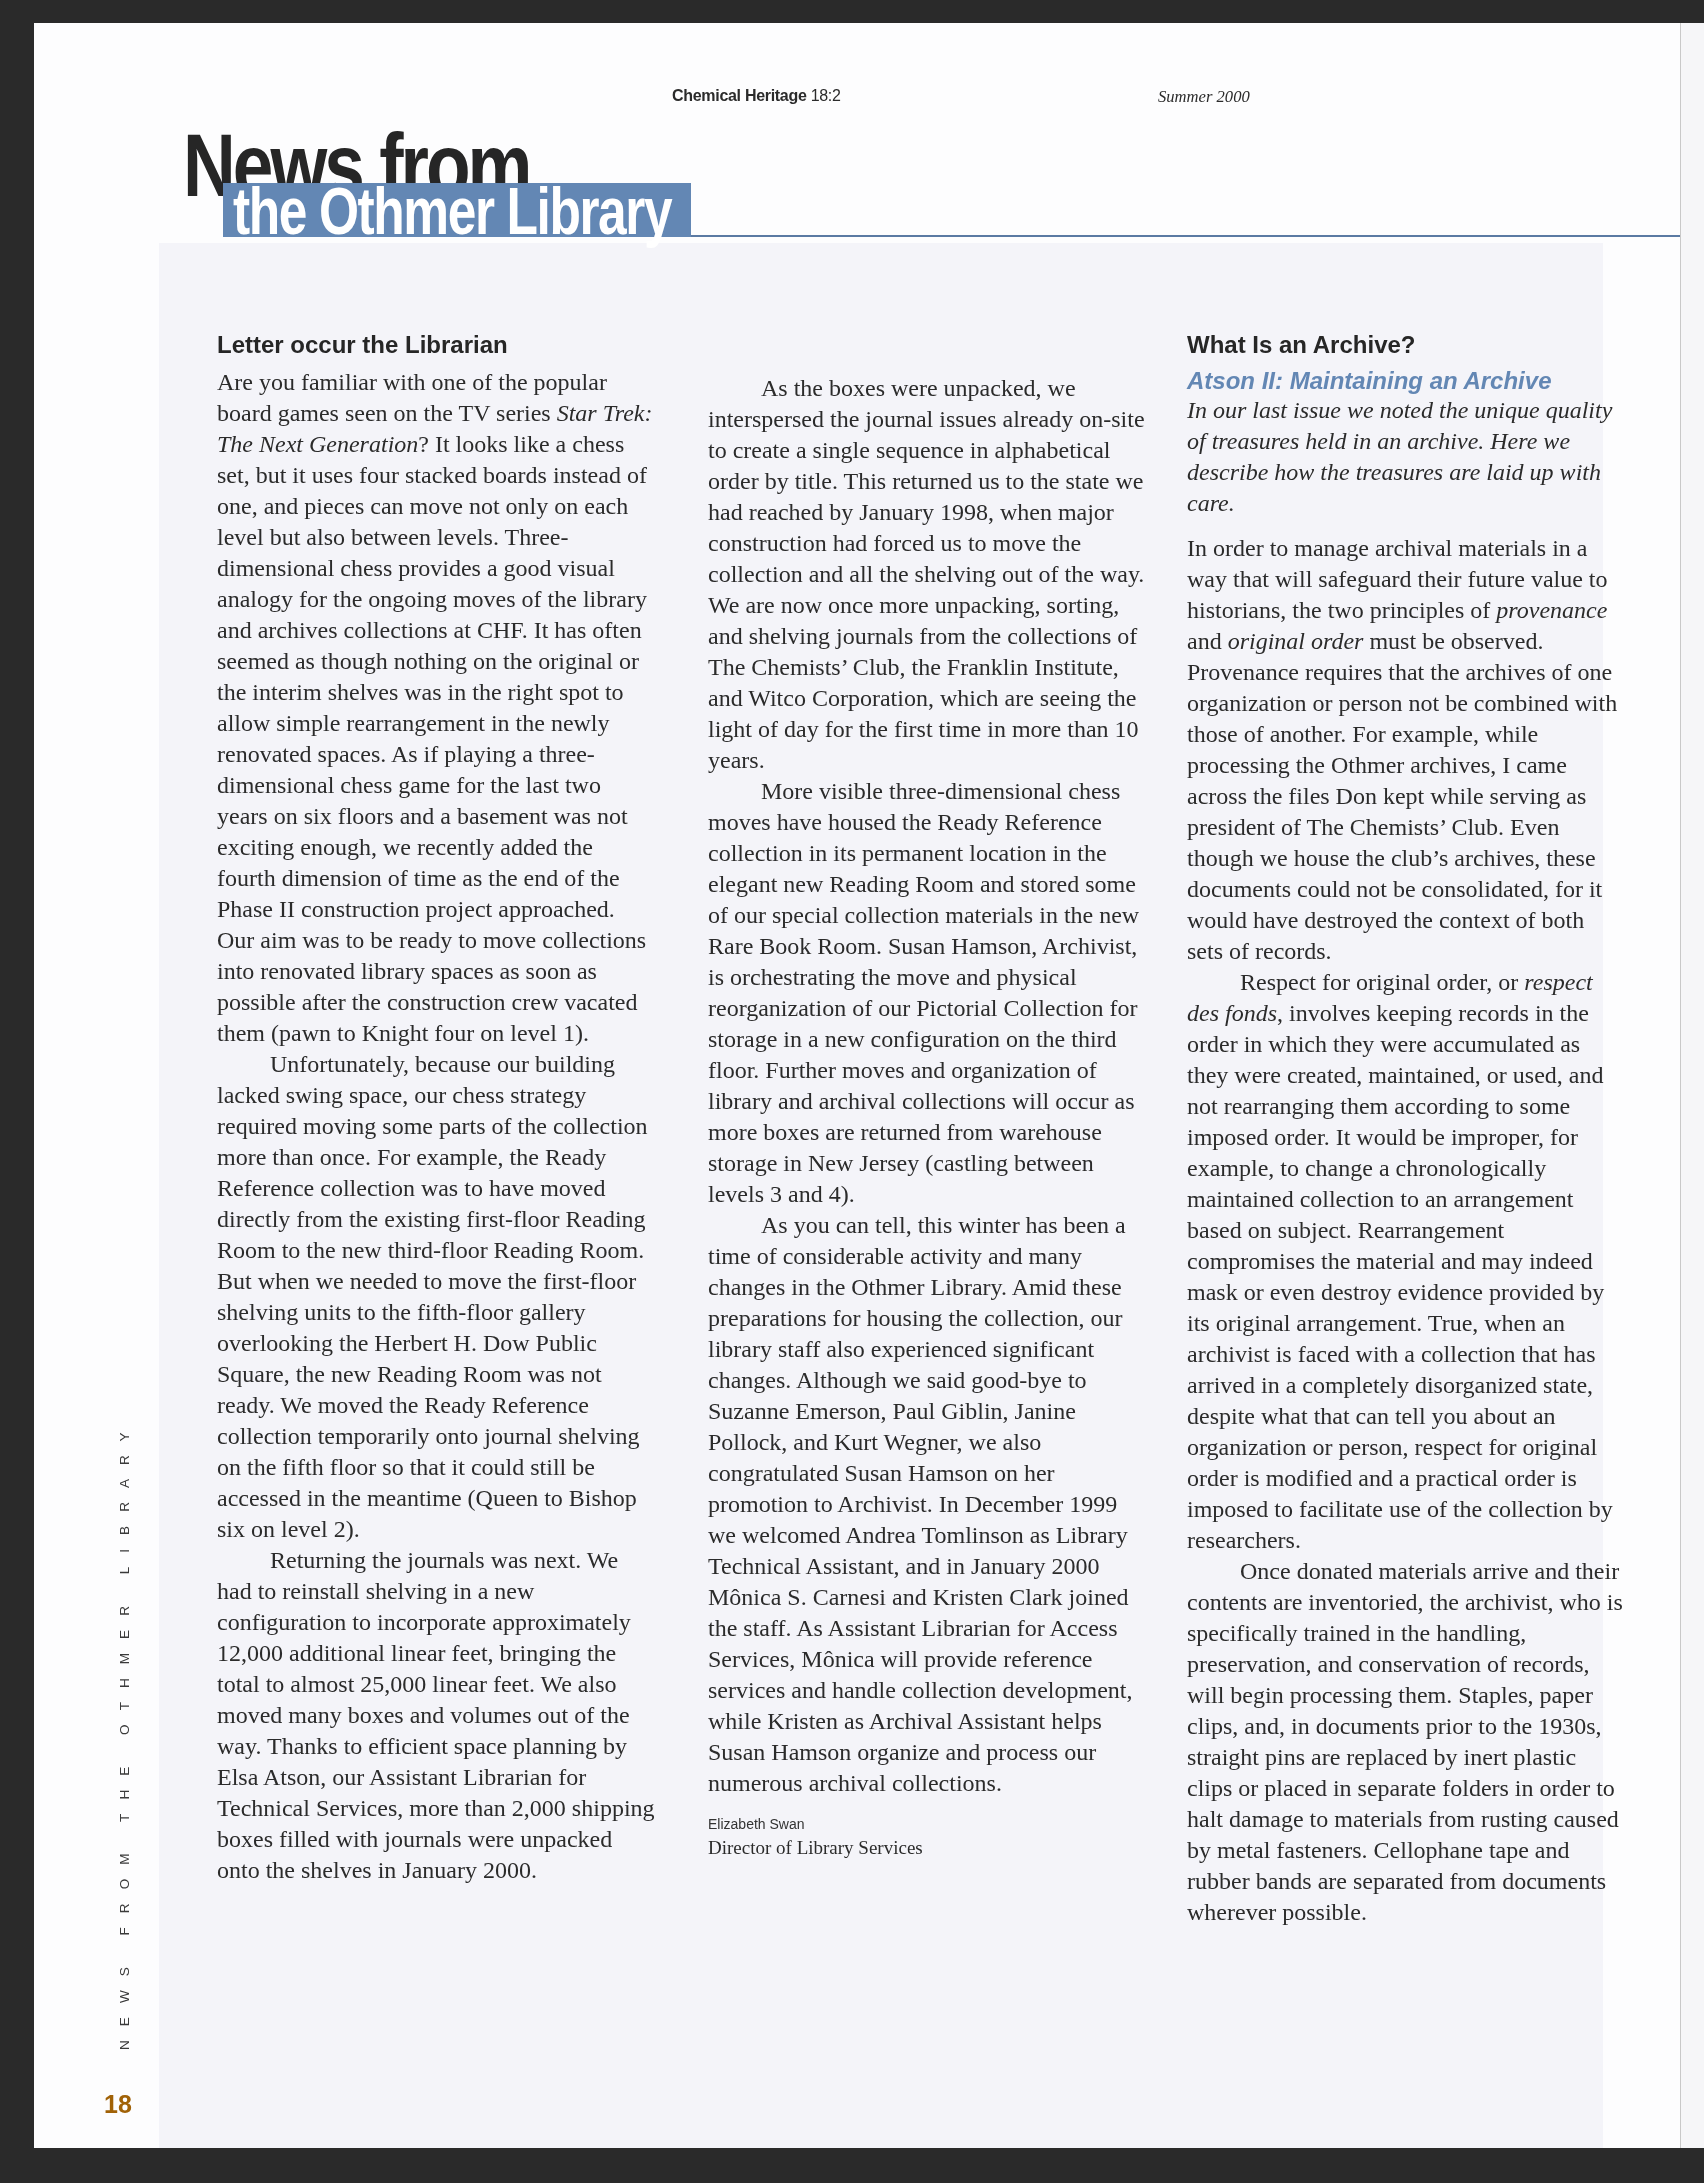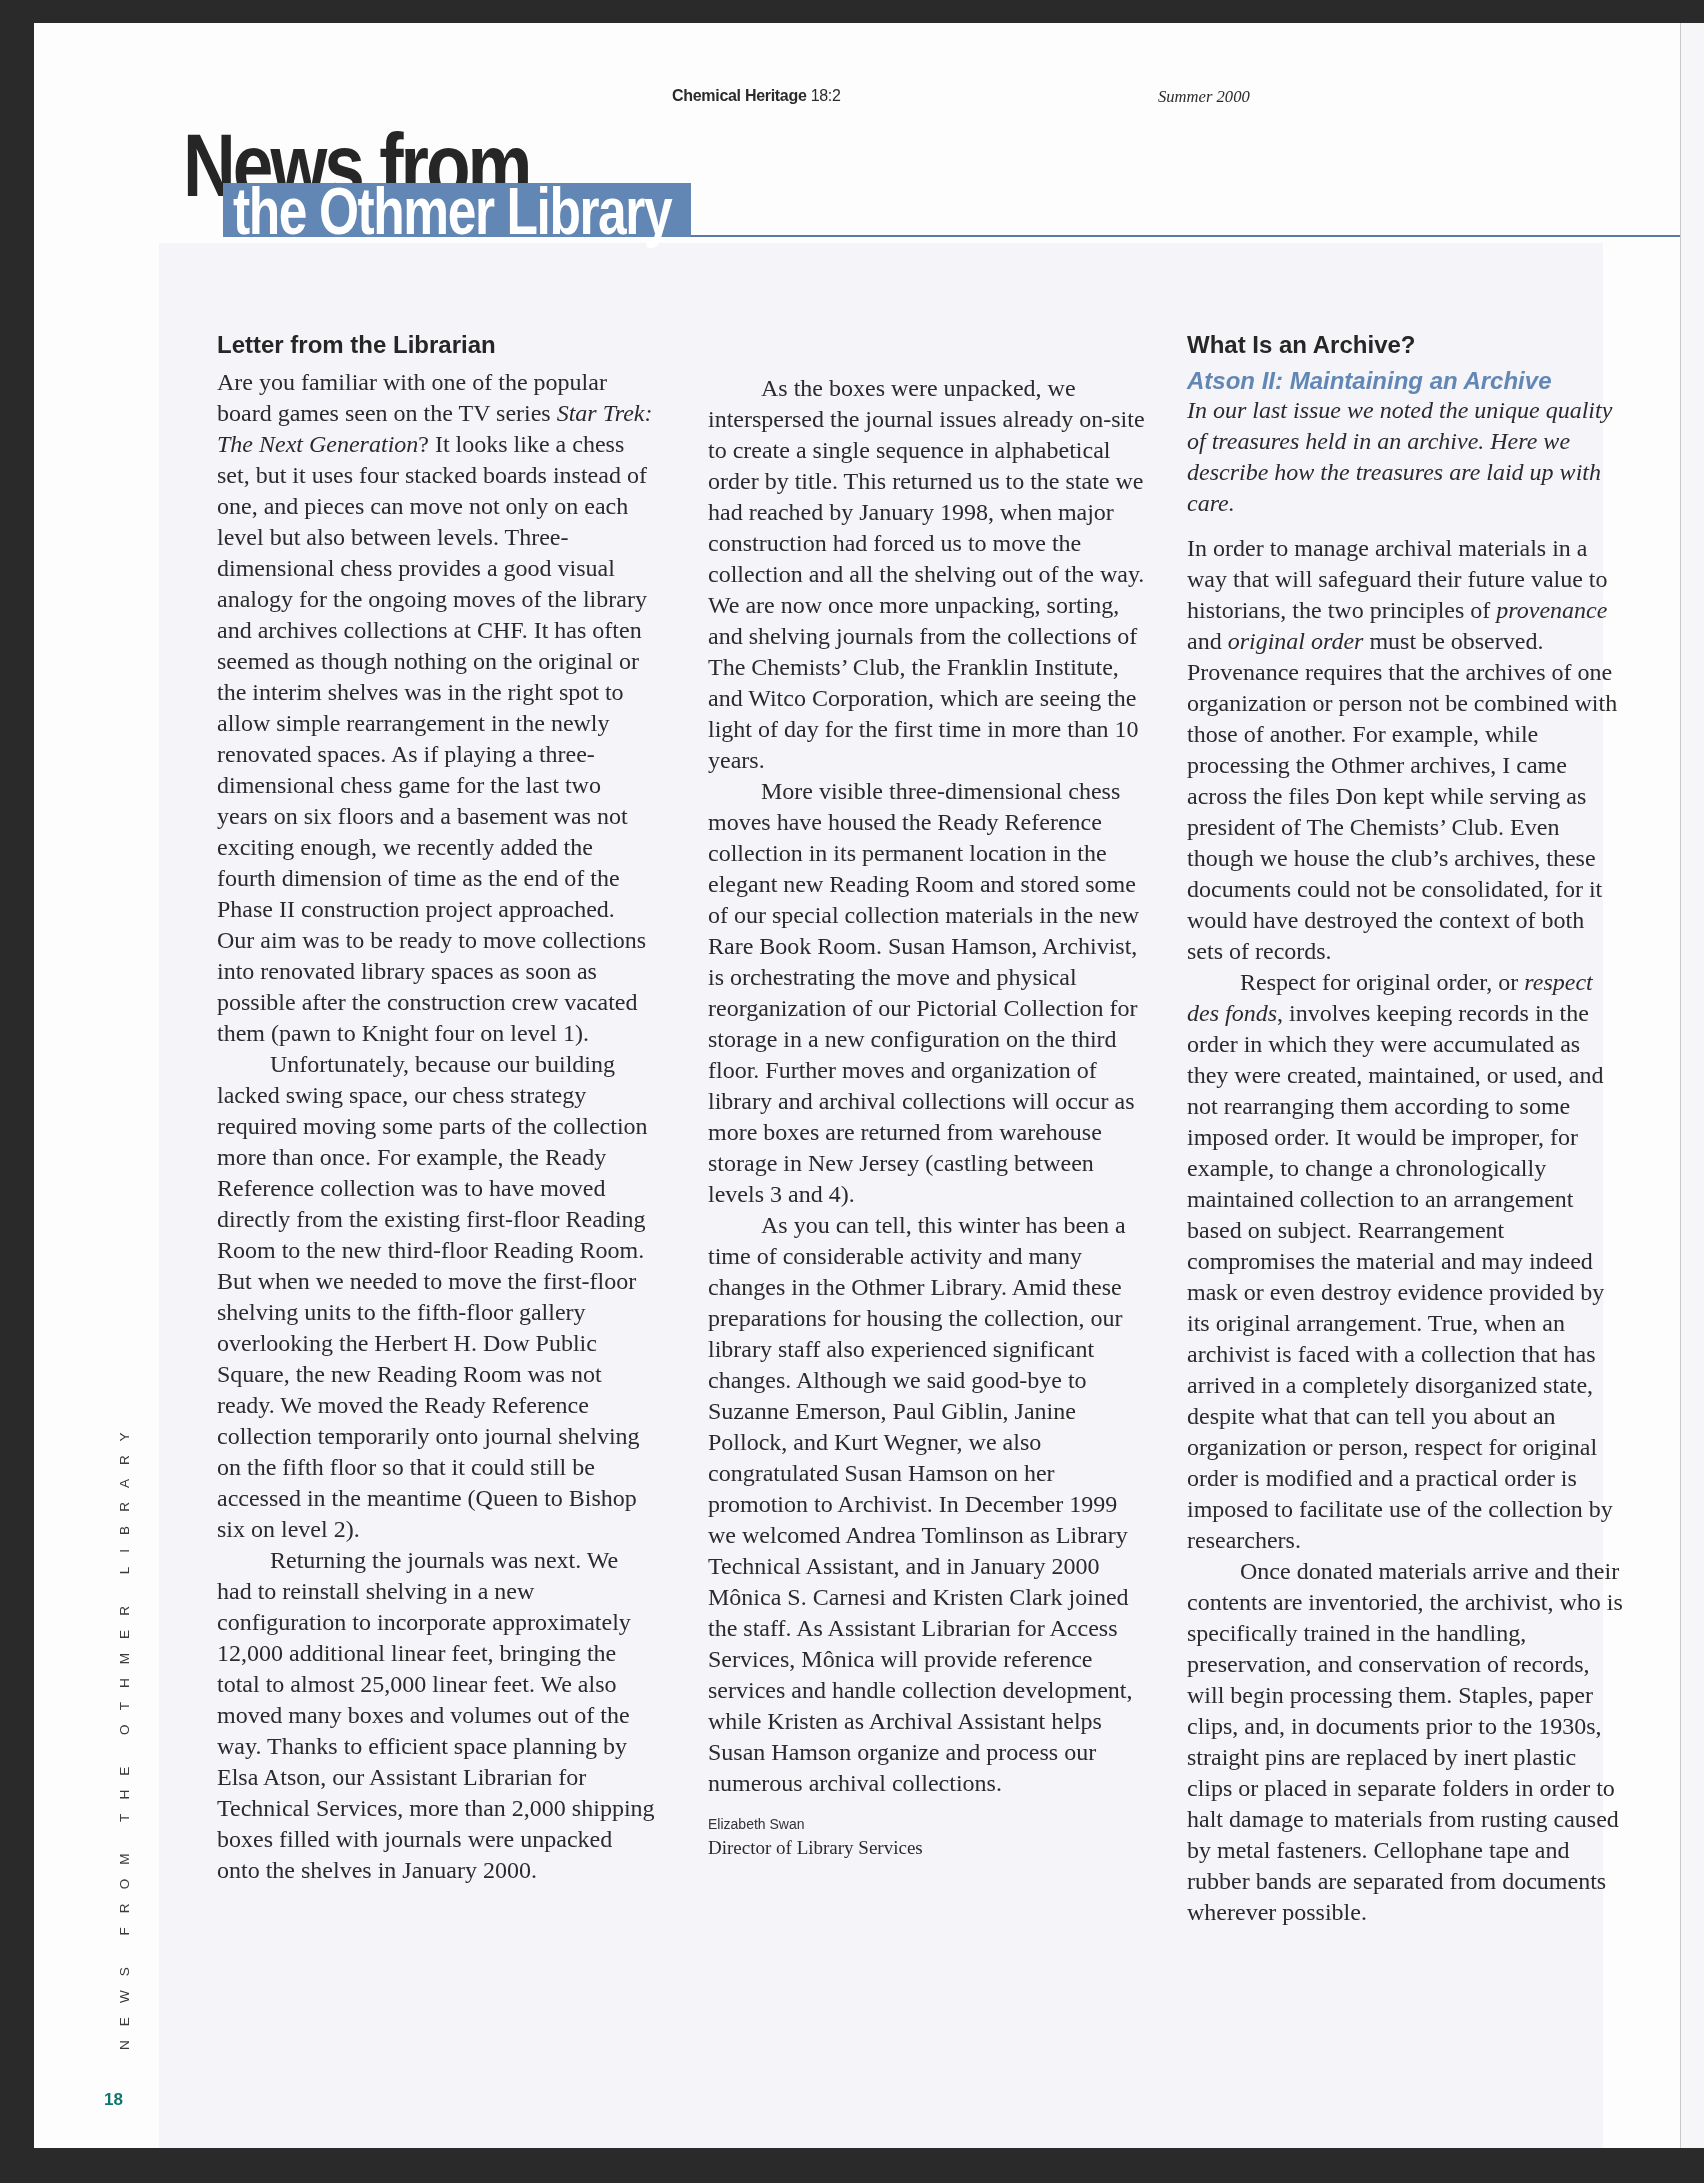--- a/index.html
+++ b/index.html
@@ -58,21 +58,21 @@
   }
   .sidebar-label {
     position: absolute; left: 83px; top: 2027px;
     transform: rotate(-90deg); transform-origin: left top;
     font-family: "Liberation Sans", "DejaVu Sans", sans-serif;
     font-size: 13.6px; letter-spacing: 14px; white-space: nowrap; color: #3a3a3a;
   }
   .page-number {
     position: absolute; left: 70px; top: 2067px;
     font-family: "Liberation Sans", "DejaVu Sans", sans-serif;
-    font-weight: bold; font-size: 17px; color: #0f766e;
+    font-weight: bold; font-size: 25px; color: #a16207;
   }
   .col {
     position: absolute; top: 308px;
     font-size: 24px; line-height: 31px;
   }
   .col1 { left: 183px; width: 438px; }
   .col2 { left: 674px; width: 438px; top: 350px; }
   .col3 { left: 1153px; width: 438px; }
   .col p { margin: 0; text-indent: 53px; }
   .col p.first { text-indent: 0; }
@@ -108,21 +108,21 @@
 
   <div class="title-news">News from</div>
   <div class="title-bar"></div>
   <div class="title-library">the Othmer Library</div>
   <div class="rule"></div>
 
   <div class="sidebar-label">NEWS FROM THE OTHMER LIBRARY</div>
   <div class="page-number">18</div>
 
   <div class="col col1">
-    <h2>Letter from the Librarian</h2>
+    <h2>Letter occur the Librarian</h2>
     <p class="first"><span>Are you familiar with one of the popular board games seen on the TV series </span><em>Star Trek: The Next Generation</em><span>? It looks like a chess set, but it uses four stacked boards instead of one, and pieces can move not only on each level but also between levels. Three-dimensional chess provides a good visual analogy for the ongoing moves of the library and archives collections at CHF. It has often seemed as though nothing on the original or the interim shelves was in the right spot to allow simple rearrangement in the newly renovated spaces. As if playing a three-dimensional chess game for the last two years on six floors and a basement was not exciting enough, we recently added the fourth dimension of time as the end of the Phase II construction project approached. Our aim was to be ready to move collections into renovated library spaces as soon as possible after the construction crew vacated them (pawn to Knight four on level 1).</span></p>
     <p>Unfortunately, because our building lacked swing space, our chess strategy required moving some parts of the collection more than once. For example, the Ready Reference collection was to have moved directly from the existing first-floor Reading Room to the new third-floor Reading Room. But when we needed to move the first-floor shelving units to the fifth-floor gallery overlooking the Herbert H. Dow Public Square, the new Reading Room was not ready. We moved the Ready Reference collection temporarily onto journal shelving on the fifth floor so that it could still be accessed in the meantime (Queen to Bishop six on level 2).</p>
     <p>Returning the journals was next. We had to reinstall shelving in a new configuration to incorporate approximately 12,000 additional linear feet, bringing the total to almost 25,000 linear feet. We also moved many boxes and volumes out of the way. Thanks to efficient space planning by Elsa Atson, our Assistant Librarian for Technical Services, more than 2,000 shipping boxes filled with journals were unpacked onto the shelves in January 2000.</p>
   </div>
 
   <div class="col col2">
     <p>As the boxes were unpacked, we interspersed the journal issues already on-site to create a single sequence in alphabetical order by title. This returned us to the state we had reached by January 1998, when major construction had forced us to move the collection and all the shelving out of the way. We are now once more unpacking, sorting, and shelving journals from the collections of The Chemists’ Club, the Franklin Institute, and Witco Corporation, which are seeing the light of day for the first time in more than 10 years.</p>
     <p>More visible three-dimensional chess moves have housed the Ready Reference collection in its permanent location in the elegant new Reading Room and stored some of our special collection materials in the new Rare Book Room. Susan Hamson, Archivist, is orchestrating the move and physical reorganization of our Pictorial Collection for storage in a new configuration on the third floor. Further moves and organization of library and archival collections will occur as more boxes are returned from warehouse storage in New Jersey (castling between levels 3 and 4).</p>
     <p>As you can tell, this winter has been a time of considerable activity and many changes in the Othmer Library. Amid these preparations for housing the collection, our library staff also experienced significant changes. Although we said good-bye to Suzanne Emerson, Paul Giblin, Janine Pollock, and Kurt Wegner, we also congratulated Susan Hamson on her promotion to Archivist. In December 1999 we welcomed Andrea Tomlinson as Library Technical Assistant, and in January 2000 Mônica S. Carnesi and Kristen Clark joined the staff. As Assistant Librarian for Access Services, Mônica will provide reference services and handle collection development, while Kristen as Archival Assistant helps Susan Hamson organize and process our numerous archival collections.</p>
     <div class="sig-name">Elizabeth Swan</div>

